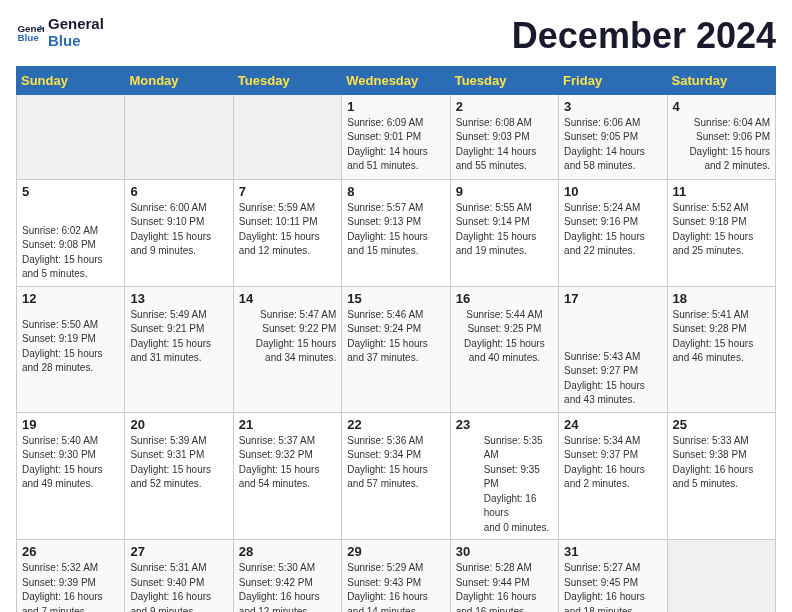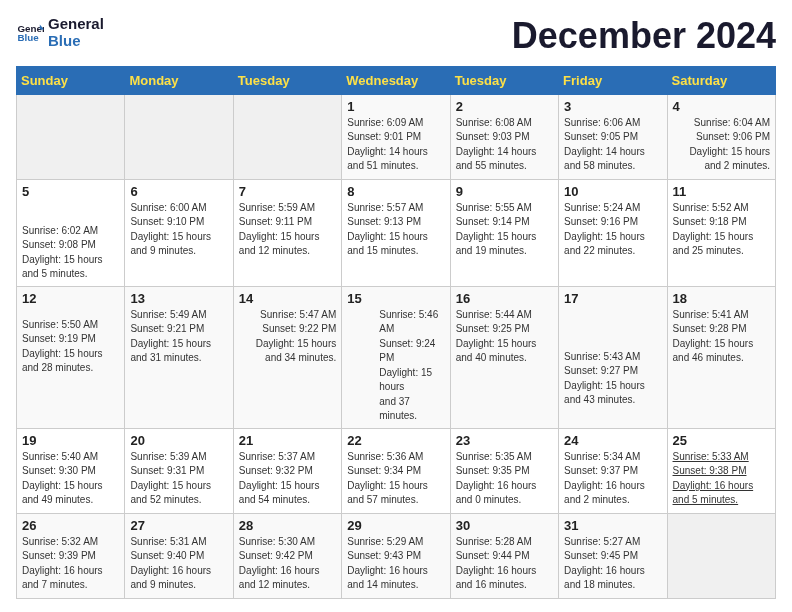--- a/index.html
+++ b/index.html
@@ -156,21 +156,21 @@
         <td>
           <span class="day-number">6</span>
           <div class="cell-content" style="white-space: pre-line;">Sunrise: 6:00 AM
 Sunset: 9:10 PM
 Daylight: 15 hours
 and 9 minutes.</div>
         </td>
         <td>
           <span class="day-number">7</span>
           <div class="cell-content" style="white-space: pre-line;">Sunrise: 5:59 AM
-Sunset: 9:11 PM
+Sunset: 10:11 PM
 Daylight: 15 hours
 and 12 minutes.</div>
         </td>
         <td>
           <span class="day-number">8</span>
           <div class="cell-content" style="white-space: pre-line;">Sunrise: 5:57 AM
 Sunset: 9:13 PM
 Daylight: 15 hours
 and 15 minutes.</div>
         </td>
@@ -213,28 +213,28 @@
         </td>
         <td>
           <span class="day-number">14</span>
           <div class="cell-content" style="white-space: pre-line; text-align: right;">Sunrise: 5:47 AM
 Sunset: 9:22 PM
 Daylight: 15 hours
 and 34 minutes.</div>
         </td>
         <td>
           <span class="day-number">15</span>
-          <div class="cell-content" style="white-space: pre-line; margin-left: 32px;">Sunrise: 5:46 AM
+          <div class="cell-content" style="white-space: pre-line;">Sunrise: 5:46 AM
 Sunset: 9:24 PM
 Daylight: 15 hours
 and 37 minutes.</div>
         </td>
         <td>
           <span class="day-number">16</span>
-          <div class="cell-content" style="white-space: pre-line;">Sunrise: 5:44 AM
+          <div class="cell-content" style="white-space: pre-line; text-align: center;">Sunrise: 5:44 AM
 Sunset: 9:25 PM
 Daylight: 15 hours
 and 40 minutes.</div>
         </td>
         <td>
           <span class="day-number">17</span>
           <div class="cell-content" style="white-space: pre-line; margin-top: 44px;">Sunrise: 5:43 AM
 Sunset: 9:27 PM
 Daylight: 15 hours
 and 43 minutes.</div>
@@ -271,35 +271,35 @@
         </td>
         <td>
           <span class="day-number">22</span>
           <div class="cell-content" style="white-space: pre-line;">Sunrise: 5:36 AM
 Sunset: 9:34 PM
 Daylight: 15 hours
 and 57 minutes.</div>
         </td>
         <td>
           <span class="day-number">23</span>
-          <div class="cell-content" style="white-space: pre-line;">Sunrise: 5:35 AM
+          <div class="cell-content" style="white-space: pre-line; margin-left: 28px;">Sunrise: 5:35 AM
 Sunset: 9:35 PM
 Daylight: 16 hours
 and 0 minutes.</div>
         </td>
         <td>
           <span class="day-number">24</span>
           <div class="cell-content" style="white-space: pre-line;">Sunrise: 5:34 AM
 Sunset: 9:37 PM
 Daylight: 16 hours
 and 2 minutes.</div>
         </td>
         <td>
           <span class="day-number">25</span>
-          <div class="cell-content" style="white-space: pre-line; text-decoration: underline;">Sunrise: 5:33 AM
+          <div class="cell-content" style="white-space: pre-line;">Sunrise: 5:33 AM
 Sunset: 9:38 PM
 Daylight: 16 hours
 and 5 minutes.</div>
         </td>
       </tr>
       <tr>
         <td>
           <span class="day-number">26</span>
           <div class="cell-content" style="white-space: pre-line;">Sunrise: 5:32 AM
 Sunset: 9:39 PM

